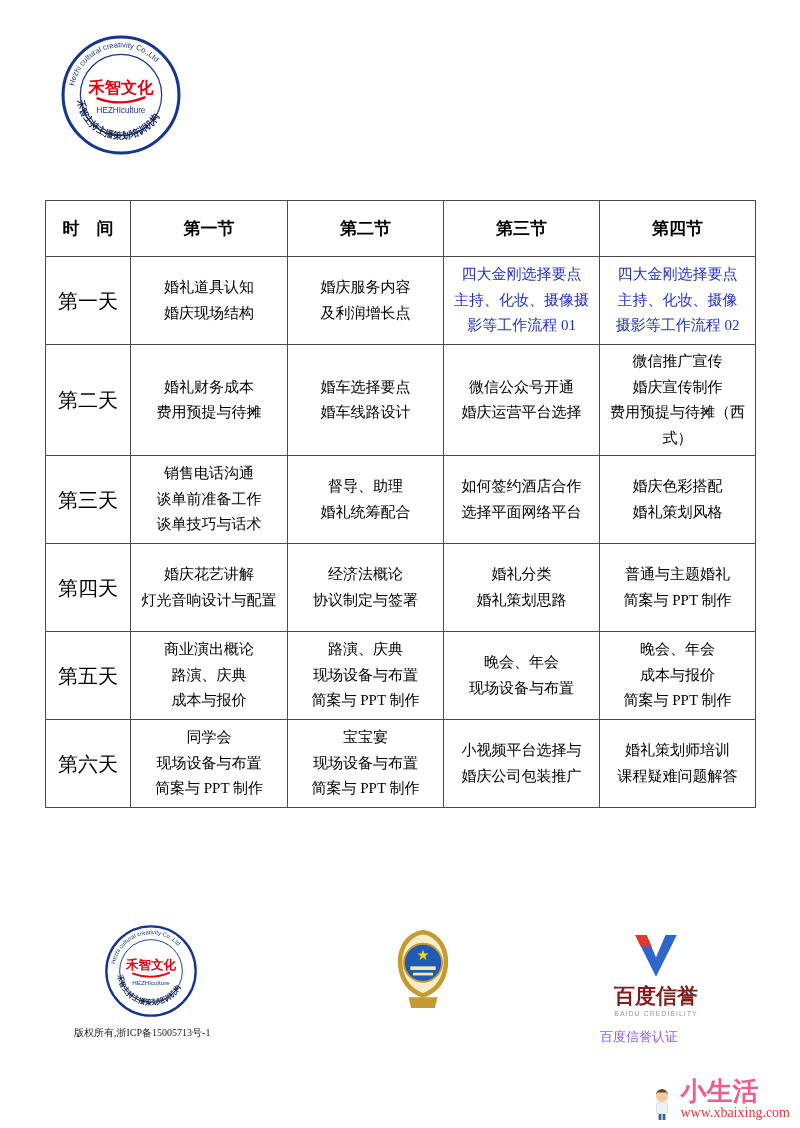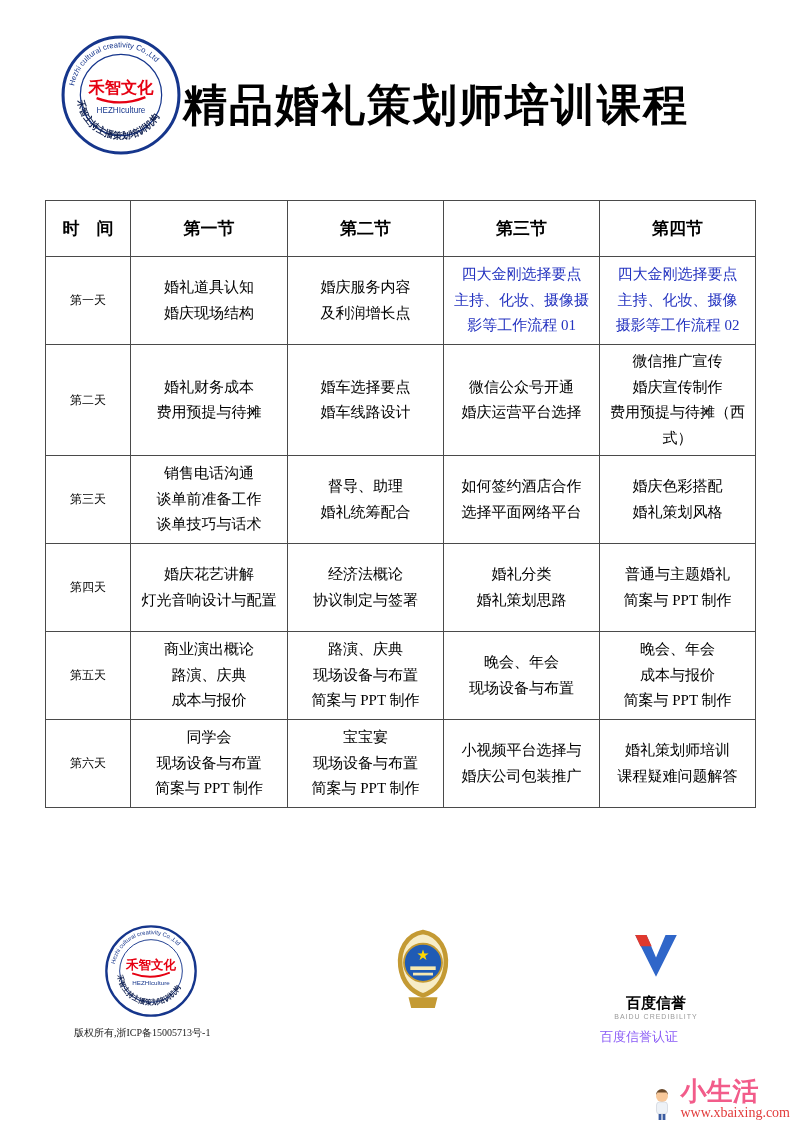--- a/index.html
+++ b/index.html
@@ -25,29 +25,29 @@
   .course-table {
     position:absolute; left:45px; top:200px; width:710px;
     border-collapse:collapse; table-layout:fixed;padding-left:31px;
   }
   .course-table th, .course-table td {
     border:1px solid #4a4a4a; text-align:center; vertical-align:middle; padding:4px;
     color:#000;
   }
   .course-table thead th { height:56px; font-size:17px; font-weight:bold; }
   .course-table tbody td { height:88px; font-size:15px; line-height:1.7; }
-  .course-table td.day-cell { font-size:12px; }
+  .course-table td.day-cell { font-size:20px; }
 
   
   .footer-logo   { position:absolute; left:104px; top:924px; width:94px; height:94px; }
   .police-badge  { position:absolute; left:394px; top:926px; width:58px; height:88px; }
   .baidu-block   { position:absolute; left:610px; top:930px; width:92px; text-align:center; }
   .baidu-block svg { width:52px; height:50px; display:block; margin:0 auto; }
-  .baidu-label { font-size:15px; font-weight:bold; color:#000000;
-                 font-family:"Liberation Sans","DejaVu Sans",sans-serif; margin-top:14px; }
+  .baidu-label { font-size:21px; font-weight:bold; color:#7f1d1d;
+                 font-family:"Liberation Sans","DejaVu Sans",sans-serif; margin-top:2px; }
   .baidu-sub   { font-size:7px; color:#9a9a9a; letter-spacing:1px;
                  font-family:"Liberation Sans","DejaVu Sans",sans-serif; }
   .icp-text    { position:absolute; left:74px;  top:1026px; font-size:10px; color:#1a1a1a; }
   .police-text { position:absolute; left:320px; top:1021px; font-size:17px; font-weight:bold; color:#000; }
   .baidu-cert  { position:absolute; left:600px; top:1028px; font-size:13px; color:#8b5cf6; }
 
   
   .watermark { position:absolute; right:10px; bottom:6px; display:flex; align-items:flex-end; gap:5px; }
   .mascot-icon { width:26px; height:34px; }
   .wm-col { display:flex; flex-direction:column; align-items:flex-start; }
@@ -76,21 +76,20 @@
       </text>
       <text font-size="9" fill="#10204f" font-weight="bold">
         <textPath href="#lb1" startOffset="4%">禾智主持主播策划培训机构</textPath>
       </text>
       <text x="60" y="58" text-anchor="middle" font-size="16" font-weight="bold" fill="#e60012">禾智文化</text>
       <path d="M 36,63 Q 60,72 84,62" stroke="#e60012" stroke-width="2.4" fill="none"></path>
       <text x="60" y="78" text-anchor="middle" font-size="8" fill="#16368c" font-family="Liberation Sans, sans-serif">HEZHIculture</text>
     </svg>
   </div>
 
-  <div class="page-title">精品婚礼策划师培训课程</div>
 
   <table class="course-table">
     <colgroup>
       <col style="width:85px">
         <col style="width:157px">
         <col style="width:156px">
         <col style="width:156px">
         <col style="width:156px">
     </colgroup>
     <thead>

